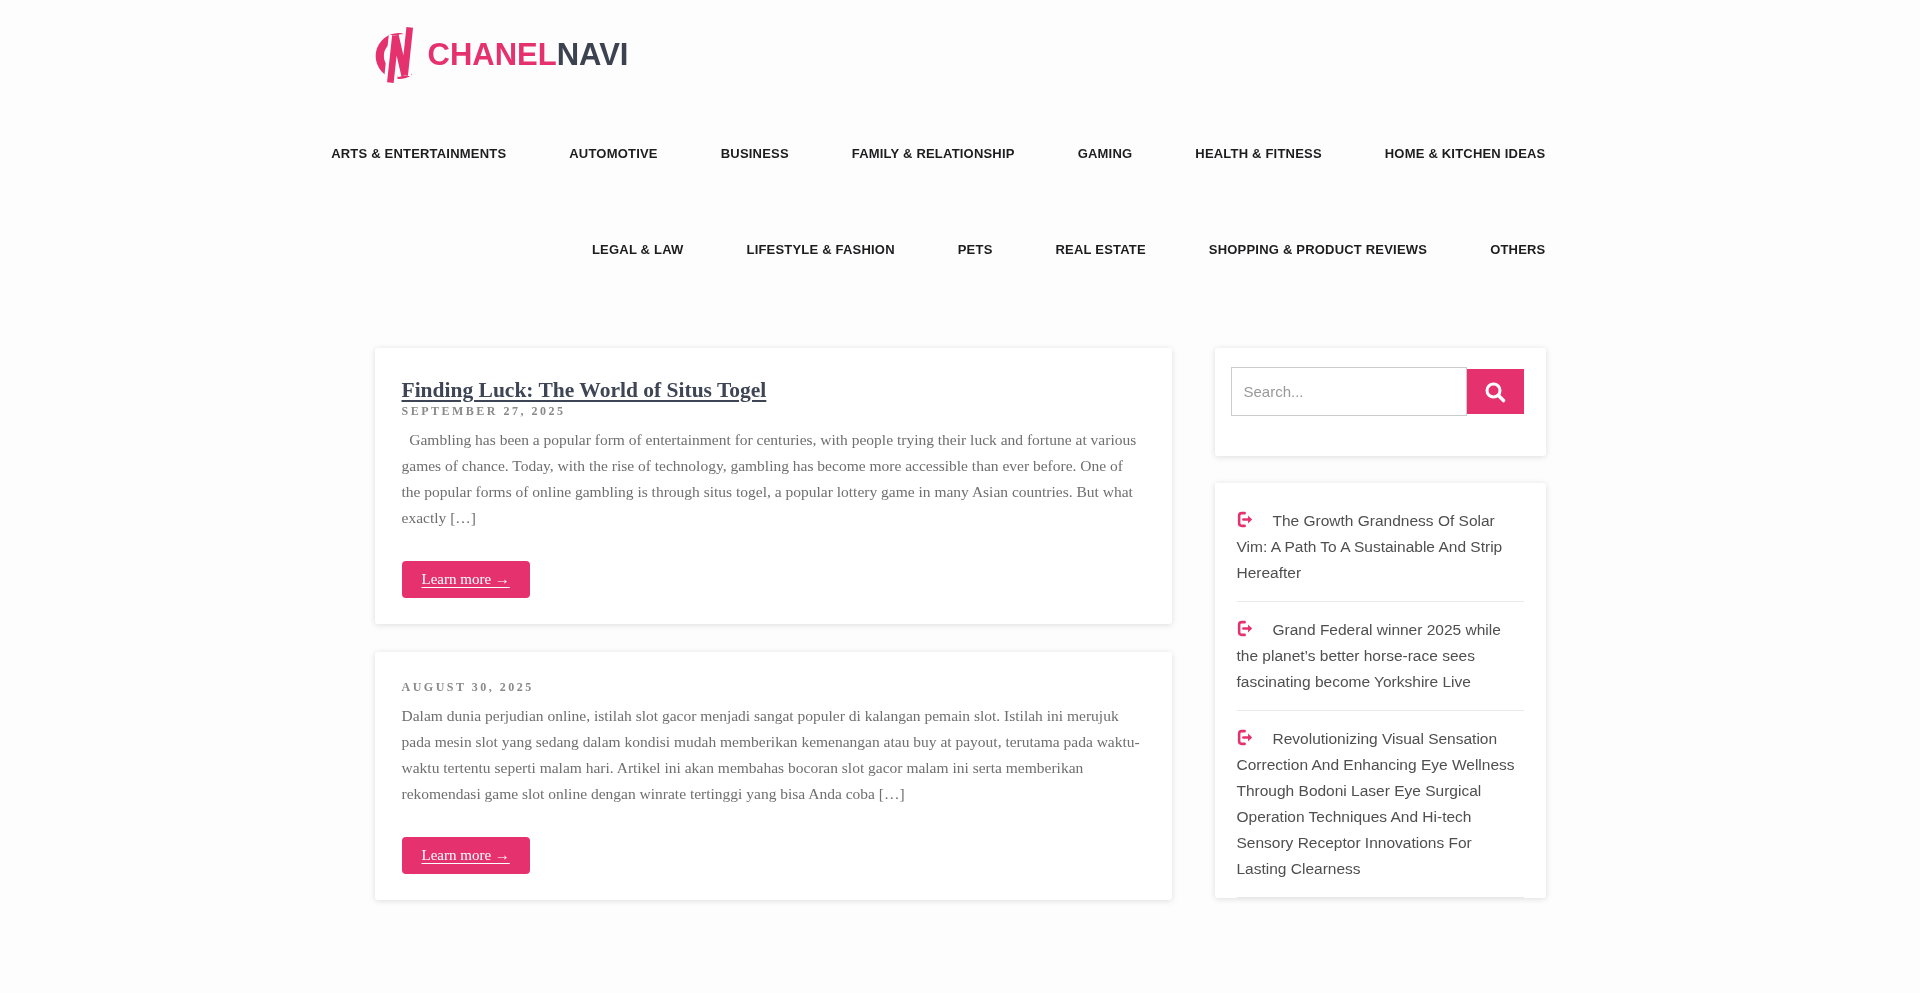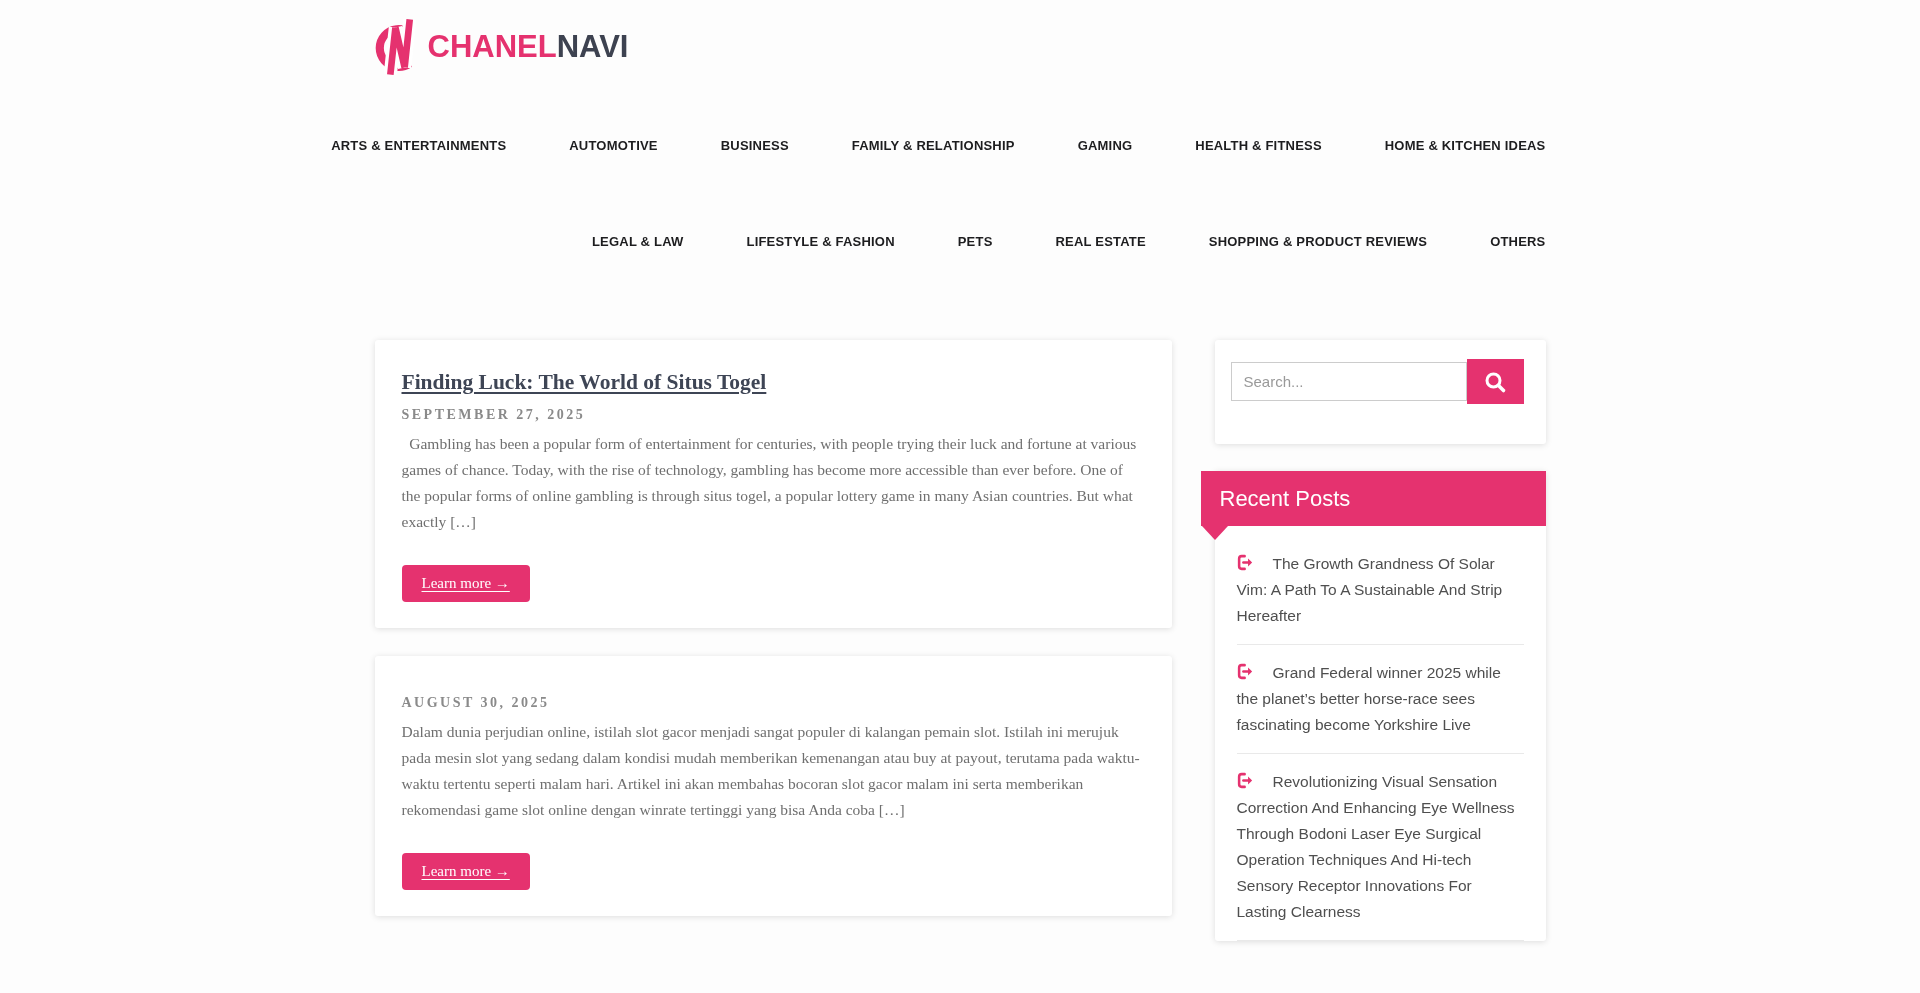--- a/index.html
+++ b/index.html
@@ -13,21 +13,21 @@
   }
   *{box-sizing:border-box;margin:0;padding:0;}
   html,body{width:1920px;height:993px;overflow:hidden;}
   body{
     background:#fdfdfd;
     font-family:"Liberation Sans", sans-serif;
   }
   .container{width:1171px;margin:0 auto;}
 
   
-  .site-header{padding-top:16px;}
+  .site-header{padding-top:24px;}
   .logo-row{display:flex;align-items:center;height:62px;margin-bottom:58px;}
   .logo-icon{margin-right:6px;display:inline-flex;}
   .logo-icon .c-arc{fill:none;stroke:var(--accent);stroke-width:8;}
   .logo-icon .n-white{fill:none;stroke:#fff;stroke-width:13;}
   .logo-icon .n-pink{fill:none;stroke:var(--accent);stroke-width:6.5;}
   .logo-text{font-size:31px;font-weight:bold;letter-spacing:0px;}
   .logo-chanel{color:var(--accent);}
   .logo-navi{color:#3d4250;}
 
   nav.main-nav{margin-bottom:90px;}
@@ -46,37 +46,37 @@
   .card{background:#fff;border-radius:3px;box-shadow:0 1px 6px rgba(0,0,0,.13);}
 
   
   .post-card{padding:28px 30px 26px 27px;margin-bottom:28px;font-family:Liberation Serif, serif;}
   .post-title a{
     font-size:21.5px;font-weight:bold;color:var(--title);
     text-decoration:underline;text-decoration-thickness:2px;text-underline-offset:3px;
     line-height:1.25;
   }
   .post-date{
-    font-size:14px;font-weight:600;color:var(--datetext);
-    letter-spacing:2.5px;margin-top:11px;text-transform:uppercase;
+    font-size:12px;font-weight:600;color:var(--datetext);
+    letter-spacing:2.5px;text-transform:uppercase;
   }
   .post-excerpt{
     font-size:15.5px;color:var(--bodytext);line-height:26px;margin-top:8px;
   }
   .learn-more{
     display:inline-block;margin-top:30px;background:var(--accent);
     color:#fff;font-size:15px;padding:10px 20px;border-radius:4px;
     text-decoration:underline;text-underline-offset:3px;border:none;cursor:pointer;
   }
 
   
   .search-card{padding:19px 22px 40px 16px;margin-bottom:27px;}
   .search-form{display:flex;align-items:center;}
   .search-input{
-    flex:1;height:39px;border:1px solid #ccc;border-radius:0;
+    flex:1;height:49px;border:1px solid #ccc;border-radius:0;
     padding:0 12px;font-size:15px;color:#555;font-family:inherit;outline:none;
   }
   .search-input::placeholder{color:#999;}
   .search-btn{
     width:57px;height:45px;background:var(--accent);border:none;cursor:pointer;
     display:flex;align-items:center;justify-content:center;flex:0 0 57px;
   }
   .search-btn .mag{fill:none;stroke:#fff;stroke-width:3;stroke-linecap:round;}
 
   
@@ -169,21 +169,20 @@
               <svg width="24" height="24" viewBox="0 0 24 24" aria-hidden="true">
                 <circle class="mag" cx="10.5" cy="10.5" r="6.5"></circle>
                 <line class="mag" x1="15.5" y1="15.5" x2="20.5" y2="20.5" style="stroke-width:3.6;"></line>
               </svg>
             </span>
           </button>
         </div>
       </div>
 
       <div class="card recent-card">
-        <div class="ribbon">Recent Posts</div>
         <ul class="recent-list">
           <li>
             <span class="out-icon">
               <svg width="17" height="17" viewBox="0 0 20 20" aria-hidden="true">
                 <path class="bracket" d="M9 2.5 H5.5 C3.8 2.5 2.5 3.8 2.5 5.5 v9 c0 1.7 1.3 3 3 3 H9"></path>
                 <path class="shaft" d="M7.5 10 h7"></path>
                 <path class="head" d="M13 5.2 L17.8 10 L13 14.8 z"></path>
               </svg>
             </span><a href="#">The Growth Grandness Of Solar Vim: A Path To A Sustainable And Strip Hereafter</a>
           </li>

